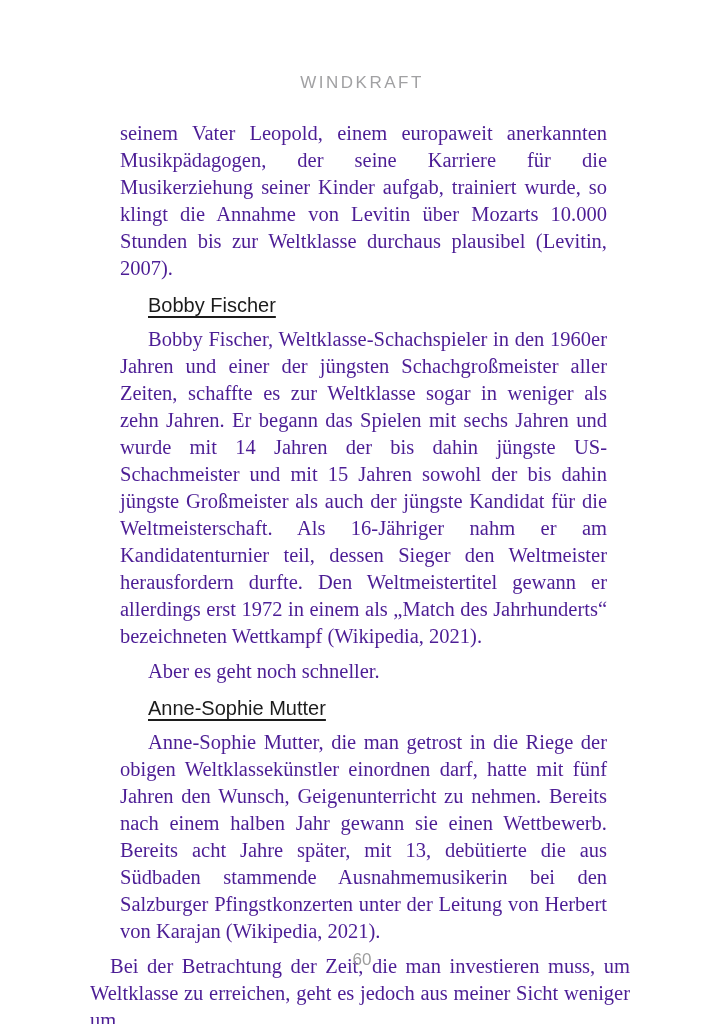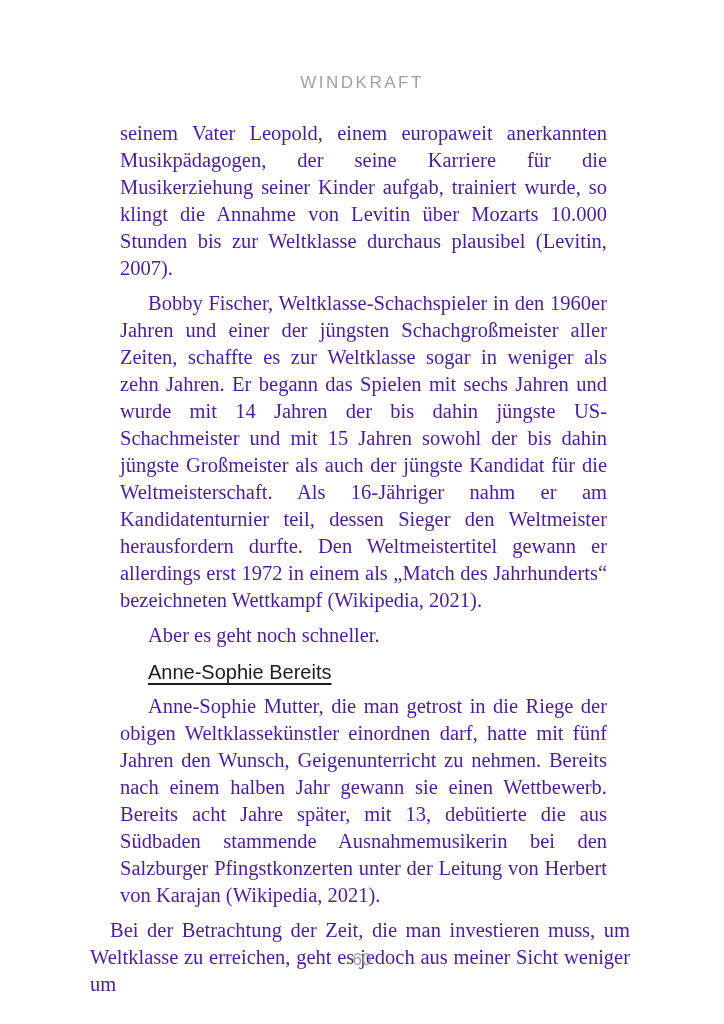--- a/index.html
+++ b/index.html
@@ -78,26 +78,27 @@
 <body>
 
 <div class="page">
 
   <div class="running-header">WINDKRAFT</div>
 
   <div class="content">
 
     <p class="continuation">seinem Vater Leopold, einem europaweit anerkannten Musikpädagogen, der seine Karriere für die Musikerziehung seiner Kinder aufgab, trainiert wurde, so klingt die Annahme von Levitin über Mozarts 10.000 Stunden bis zur Weltklasse durchaus plausibel (Levitin, 2007).</p>
 
+    <h2 class="section-heading">Bobby Fischer</h2>
 
     <p>Bobby Fischer, Weltklasse-Schachspieler in den 1960er Jahren und einer der jüngsten Schachgroßmeister aller Zeiten, schaffte es zur Weltklasse sogar in weniger als zehn Jahren. Er begann das Spielen mit sechs Jahren und wurde mit 14 Jahren der bis dahin jüngste US-Schachmeister und mit 15 Jahren sowohl der bis dahin jüngste Großmeister als auch der jüngste Kandidat für die Weltmeisterschaft. Als 16-Jähriger nahm er am Kandidatenturnier teil, dessen Sieger den Weltmeister herausfordern durfte. Den Weltmeistertitel gewann er allerdings erst 1972 in einem als „Match des Jahrhunderts“ bezeichneten Wettkampf (Wikipedia, 2021).</p>
 
     <p>Aber es geht noch schneller.</p>
 
-    <h2 class="section-heading">Anne-Sophie Bereits</h2>
+    <h2 class="section-heading">Anne-Sophie Mutter</h2>
 
     <p>Anne-Sophie Mutter, die man getrost in die Riege der obigen Weltklassekünstler einordnen darf, hatte mit fünf Jahren den Wunsch, Geigenunterricht zu nehmen. Bereits nach einem halben Jahr gewann sie einen Wettbewerb. Bereits acht Jahre später, mit 13, debütierte die aus Südbaden stammende Ausnahmemusikerin bei den Salzburger Pfingstkonzerten unter der Leitung von Herbert von Karajan (Wikipedia, 2021).</p>
 
     <p class="closing">Bei der Betrachtung der Zeit, die man investieren muss, um Weltklasse zu erreichen, geht es jedoch aus meiner Sicht weniger um</p>
 
   </div>
 
   <div class="page-number">60</div>
 
 </div>

